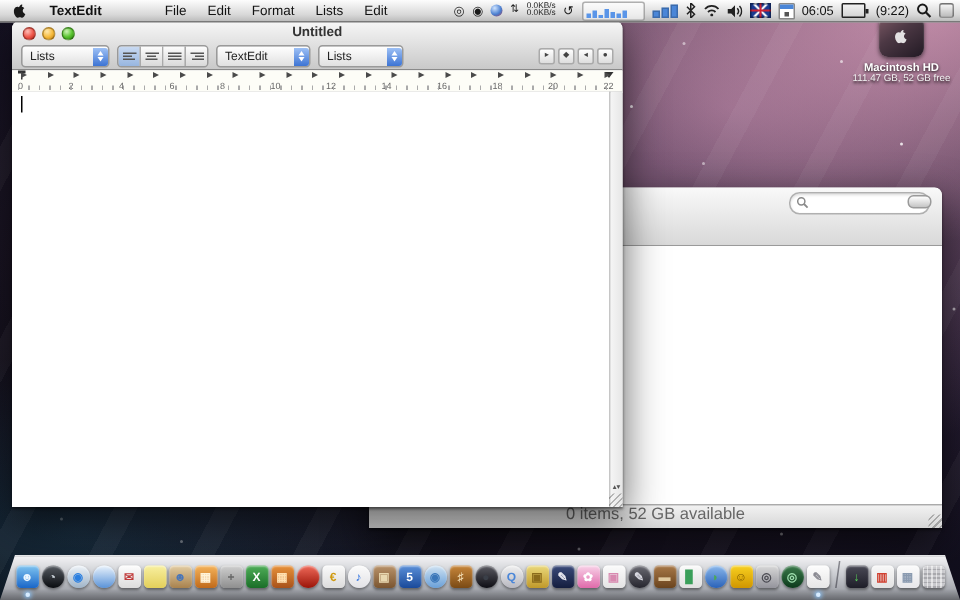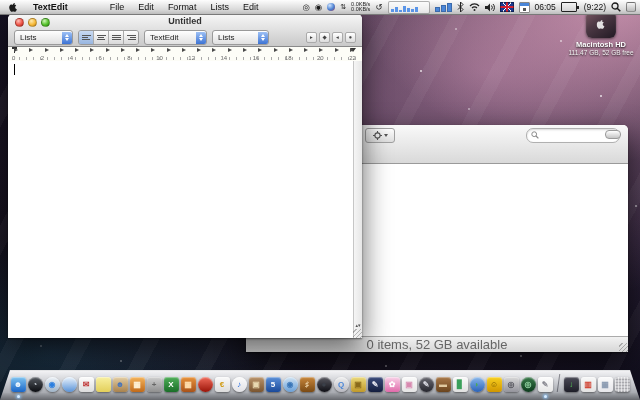--- a/index.html
+++ b/index.html
@@ -67,21 +67,21 @@
   .lights{position:absolute;left:7px;top:4px;display:flex;gap:4px;}
   .light{width:7px;height:7px;border-radius:50%;border:0.5px solid rgba(0,0,0,.25);}
   .light.red{background:radial-gradient(circle at 35% 28%,#ffc0b8,#ef574a 55%,#ae2418);}
   .light.yellow{background:radial-gradient(circle at 35% 28%,#ffe9b0,#f6bb3c 55%,#c07e12);}
   .light.green{background:radial-gradient(circle at 35% 28%,#d0f5b8,#57c32d 55%,#2d7e12);}
   .light.grey{background:radial-gradient(circle at 35% 28%,#f0f0f0,#c5c5c5 55%,#909090);}
   .grip{position:absolute;right:0;bottom:0;width:9px;height:9px;
     background:repeating-linear-gradient(135deg, transparent 0 2px, rgba(0,0,0,.25) 2px 3px);}
 
   
-  .window-textedit{position:absolute;left:8px;top:14px;width:354px;height:324px;z-index:30;
+  .window-textedit{position:absolute;left:8px;top:14px;width:407px;height:324px;z-index:30;
     border-radius:5px 5px 0 0;background:#fff;}
   .te-chrome{height:32px;border-radius:5px 5px 0 0;position:relative;
     background:linear-gradient(#f7f7f7,#c9c9c9);border-bottom:1px solid #8a8a8a;}
   .te-title{height:14px;line-height:14px;text-align:center;font-size:9px;font-weight:bold;color:#333;}
   .te-toolbar{display:flex;align-items:center;gap:5px;padding:1px 6px 0 6px;height:17px;}
   .popup{height:13px;display:flex;align-items:center;border:1px solid #9a9a9a;border-radius:3px;
     background:linear-gradient(#ffffff,#e0e0e0);font-size:8px;color:#222;padding-left:5px;}
   .popup .caps{margin-left:6px;width:10px;height:12px;border-radius:0 2px 2px 0;
     background:linear-gradient(#9dc0f5,#3d74d4);display:flex;flex-direction:column;
     align-items:center;justify-content:center;gap:1px;}
@@ -137,21 +137,21 @@
     font-size:7px;color:#555;}
   .fi-seg{display:flex;height:13px;border:1px solid #a0a0a0;border-radius:3px;overflow:hidden;}
   .fi-seg .vbtn{width:17px;display:flex;align-items:center;justify-content:center;
     font-size:7px;color:#555;background:linear-gradient(#fdfdfd,#dedede);border-right:1px solid #b0b0b0;}
   .fi-seg .vbtn:last-child{border-right:none;}
   .search{margin-left:auto;width:88px;height:13px;border-radius:7px;border:1px solid #b0b0b0;
     background:#fff;box-shadow:inset 0 1px 2px rgba(0,0,0,.15);display:flex;align-items:center;padding-left:4px;}
   .fi-content{position:absolute;top:39px;bottom:15px;left:0;right:0;background:#fff;}
   .fi-status{position:absolute;bottom:0;left:0;right:0;height:15px;
     background:linear-gradient(#f2f2f2,#d6d6d6);border-top:1px solid #ababab;
-    display:flex;align-items:center;justify-content:center;font-size:13px;color:#666;}
+    display:flex;justify-content:center;font-size:11px;color:#666;}
 
   
   .hd{position:absolute;left:566px;top:10px;width:70px;text-align:center;z-index:5;}
   .hd-img{width:30px;height:28px;margin:0 auto;border-radius:6px;position:relative;
     background:linear-gradient(145deg,#7e5a66 0%,#4c3844 42%,#221a24 100%);
     box-shadow:inset 0 1px 1px rgba(255,255,255,.4), 0 1px 3px rgba(0,0,0,.55);}
   .hd-apple{position:absolute;left:50%;top:50%;transform:translate(-50%,-50%);width:9px;height:10px;opacity:.85;}
   .hd-label{margin-top:2px;font-size:7.5px;font-weight:bold;color:#fff;text-shadow:0 1px 2px rgba(0,0,0,.95);}
   .hd-sub{font-size:6.5px;color:#f2f2f2;text-shadow:0 1px 2px rgba(0,0,0,.95);}
 

